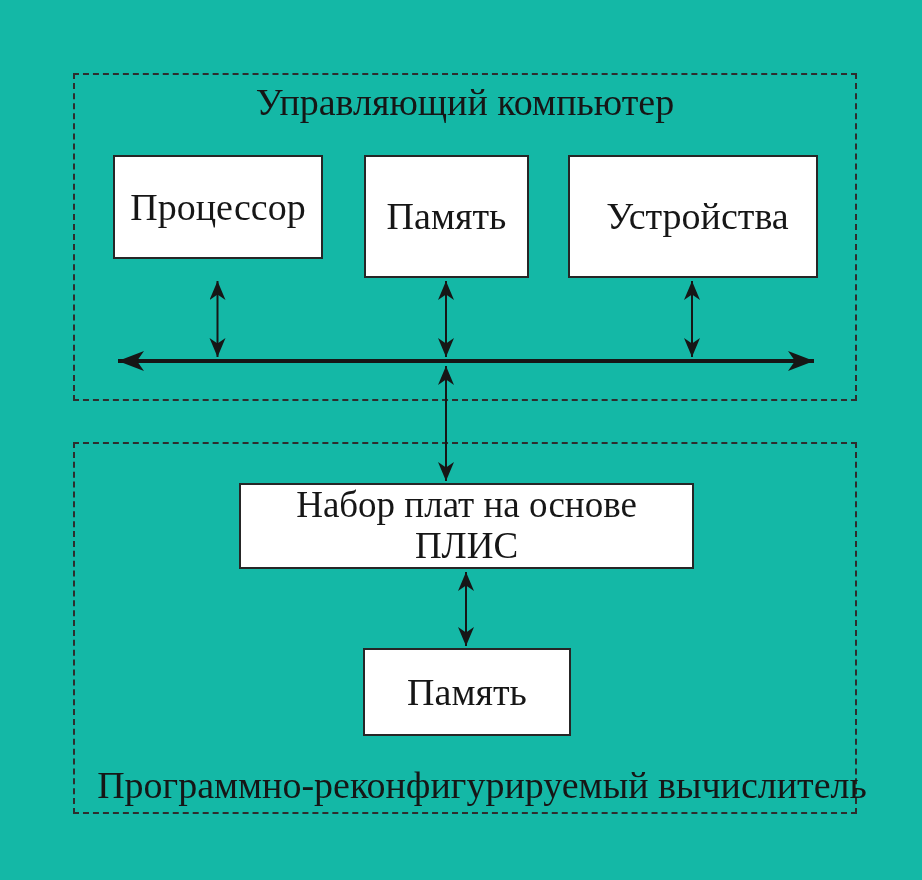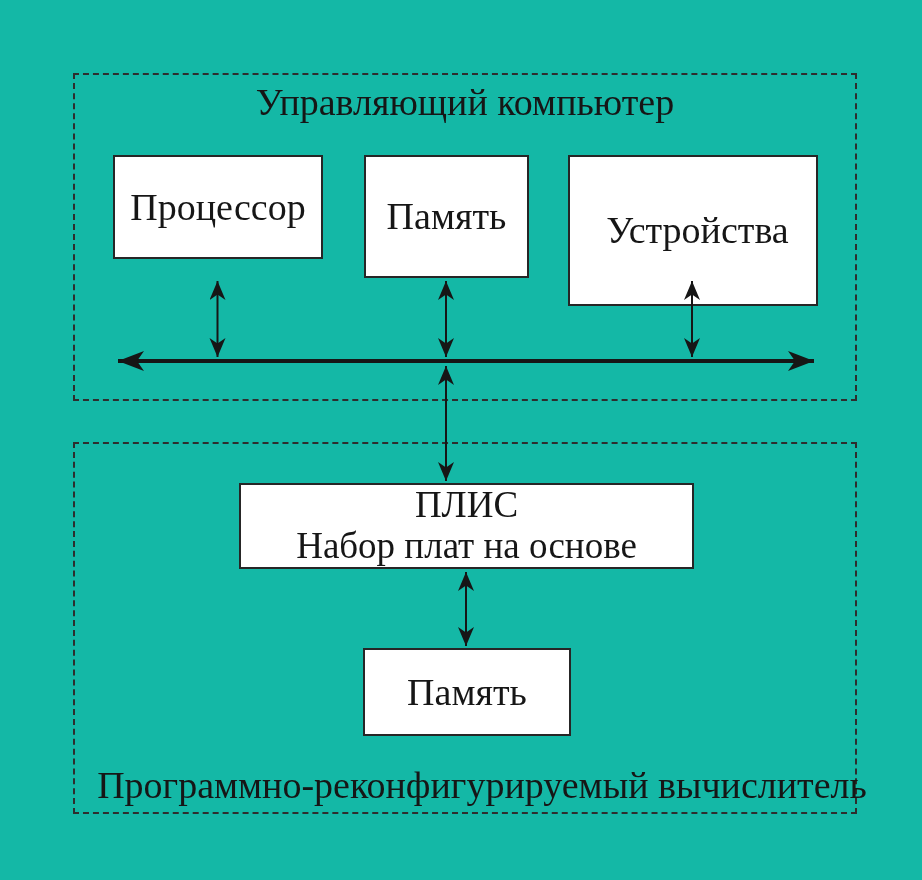--- a/index.html
+++ b/index.html
@@ -46,21 +46,21 @@
     white-space: nowrap;
   }
   #title-top { top: 82px; }
   #title-bottom { top: 765px; margin-left: 17px; }
 
   #group-top    { left: 73px; top: 73px;  width: 784px; height: 328px; }
   #group-bottom { left: 73px; top: 442px; width: 784px; height: 372px; }
 
   #box-processor  { left: 113px; top: 155px; width: 210px; height: 104px; }
   #box-memory-top { left: 364px; top: 155px; width: 165px; height: 123px; }
-  #box-io         { left: 568px; top: 155px; width: 250px; height: 151px; padding-left: 9px; }
+  #box-io         { left: 568px; top: 155px; width: 250px; height: 123px; padding-left: 9px; }
   #box-fpga       { left: 239px; top: 483px; width: 455px; height: 86px; font-size: 37px; line-height: 1.1; }
   #box-memory-bot { left: 363px; top: 648px; width: 208px; height: 88px; }
 
   svg.overlay {
     position: absolute;
     left: 0; top: 0;
     width: 922px;
     height: 880px;
     pointer-events: none;
   }
@@ -83,22 +83,22 @@
   </div>
 
   <div class="node-box" id="box-io">
     <span>Устройства</span>
   </div>
 
   <div class="dashed-group" id="group-bottom"></div>
   <div class="group-title" id="title-bottom">Программно-реконфигурируемый вычислитель</div>
 
   <div class="node-box" id="box-fpga">
+    <span>Набор плат на основе</span>
     <span>ПЛИС</span>
-    <span>Набор плат на основе</span>
   </div>
 
   <div class="node-box" id="box-memory-bot">
     <span>Память</span>
   </div>
 
   <svg class="overlay" viewBox="0 0 922 880" xmlns="http://www.w3.org/2000/svg">
     <defs>
       <marker id="mBig" markerUnits="userSpaceOnUse" markerWidth="30" markerHeight="24" refX="26" refY="10" orient="auto-start-reverse">
         <path d="M26,10 L0,0 L7,10 L0,20 Z" fill="#161616"></path>

